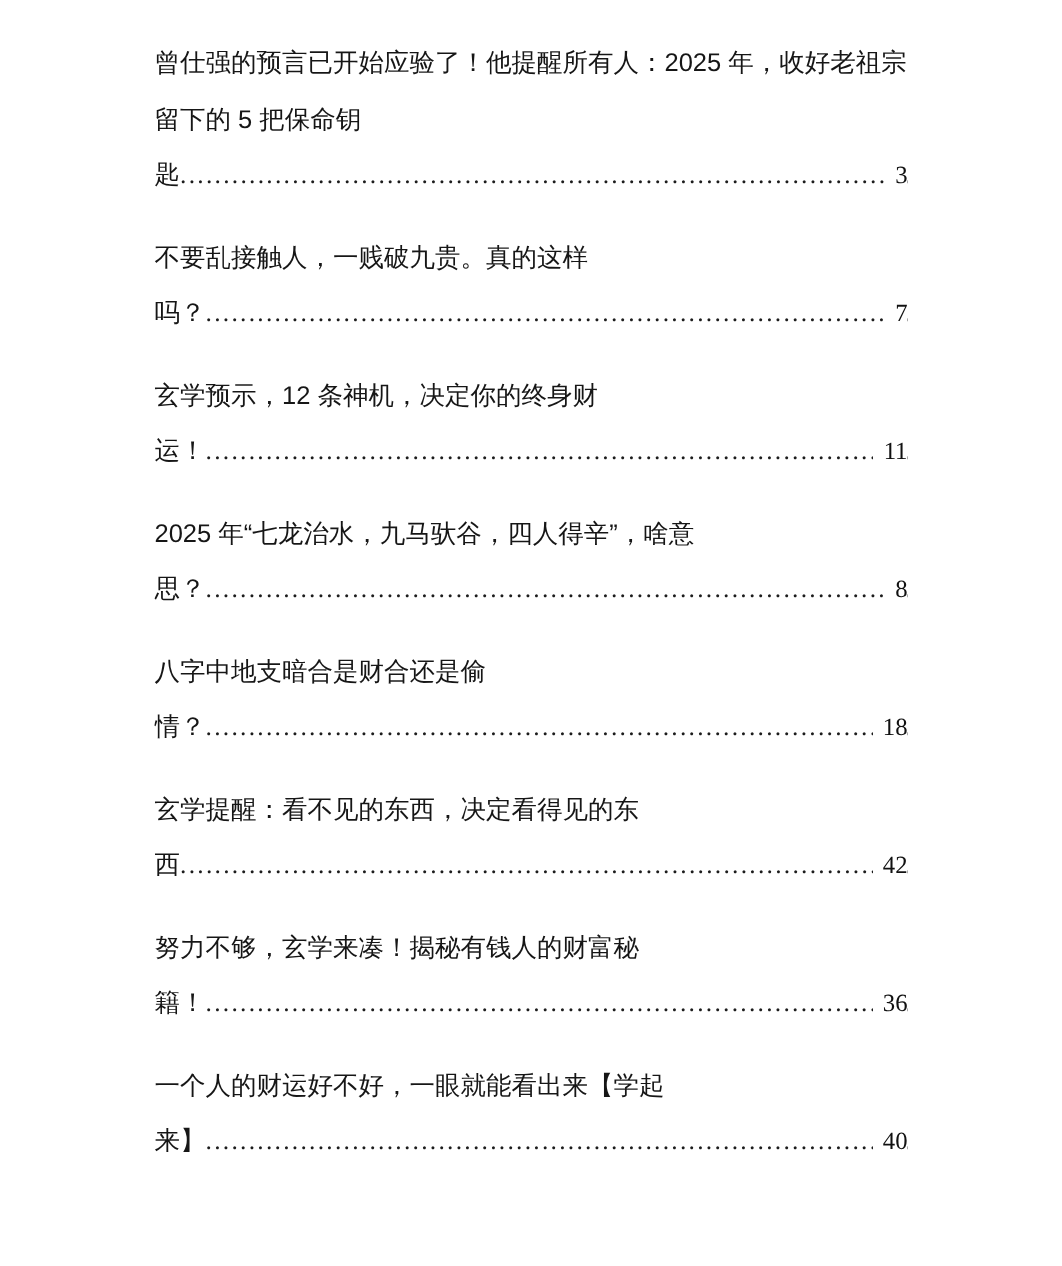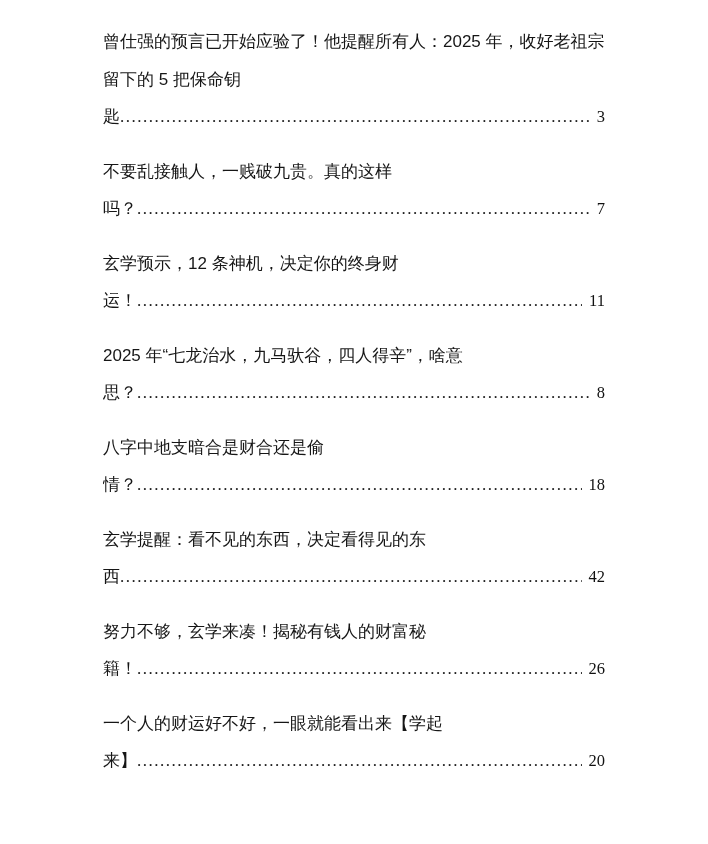--- a/index.html
+++ b/index.html
@@ -72,20 +72,20 @@
   <p class="toc-entry"><span class="entry-label">不要乱接触人，一贱破九贵。真的这样吗？</span><span class="leader-dots">................................................................................................................................................................................................................................................</span><span class="page-num">7</span></p>
 
   <p class="toc-entry"><span class="entry-label">玄学预示，12 条神机，决定你的终身财运！</span><span class="leader-dots">................................................................................................................................................................................................................................................</span><span class="page-num">11</span></p>
 
   <p class="toc-entry"><span class="entry-label">2025 年“七龙治水，九马驮谷，四人得辛”，啥意思？</span><span class="leader-dots">................................................................................................................................................................................................................................................</span><span class="page-num">8</span></p>
 
   <p class="toc-entry"><span class="entry-label">八字中地支暗合是财合还是偷情？</span><span class="leader-dots">................................................................................................................................................................................................................................................</span><span class="page-num">18</span></p>
 
   <p class="toc-entry"><span class="entry-label">玄学提醒：看不见的东西，决定看得见的东西</span><span class="leader-dots">................................................................................................................................................................................................................................................</span><span class="page-num">42</span></p>
 
-  <p class="toc-entry"><span class="entry-label">努力不够，玄学来凑！揭秘有钱人的财富秘籍！</span><span class="leader-dots">................................................................................................................................................................................................................................................</span><span class="page-num">26</span></p>
+  <p class="toc-entry"><span class="entry-label">努力不够，玄学来凑！揭秘有钱人的财富秘籍！</span><span class="leader-dots">................................................................................................................................................................................................................................................</span><span class="page-num">36</span></p>
 
-  <p class="toc-entry"><span class="entry-label">一个人的财运好不好，一眼就能看出来【学起来】</span><span class="leader-dots">................................................................................................................................................................................................................................................</span><span class="page-num">20</span></p>
+  <p class="toc-entry"><span class="entry-label">一个人的财运好不好，一眼就能看出来【学起来】</span><span class="leader-dots">................................................................................................................................................................................................................................................</span><span class="page-num">40</span></p>
 
   <p class="toc-entry"></p>
 
 </div>
 </div>
 
 </body></html>

